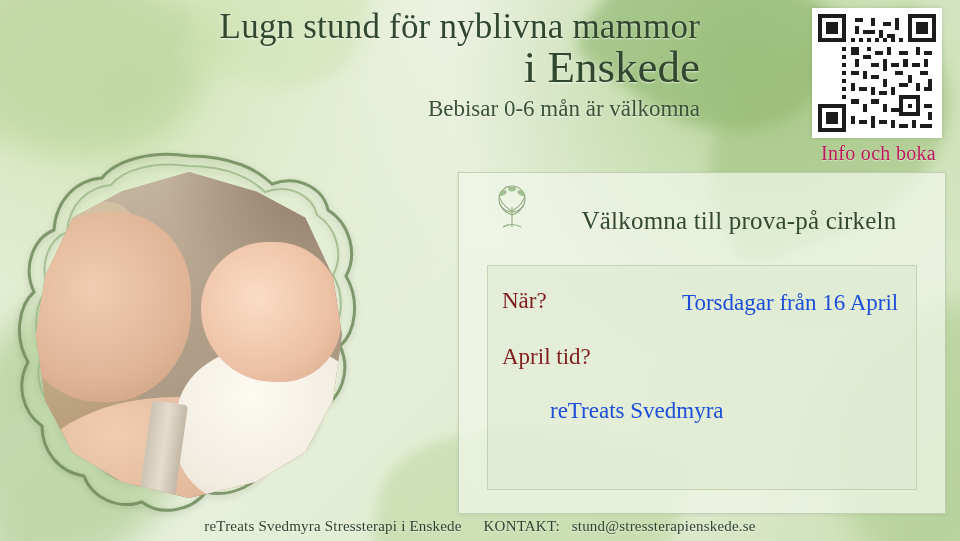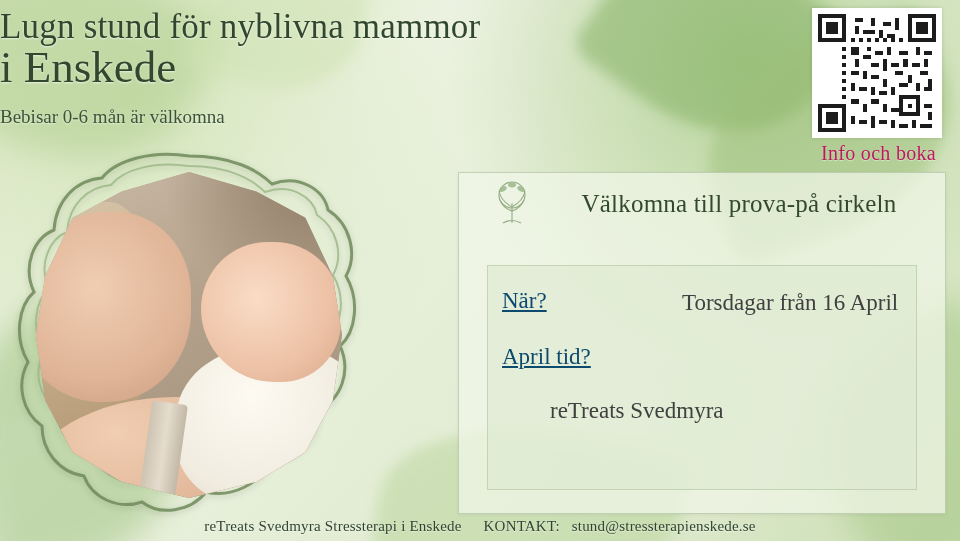--- a/index.html
+++ b/index.html
@@ -28,37 +28,37 @@
     filter:blur(1.5px);
     opacity:.55;
   }
   .leaf.dark{opacity:.5;}
   .blur-more{filter:blur(7px);opacity:.5;}
   .blur-most{filter:blur(16px);opacity:.45;}
 
   
   .headings{
     position:absolute;left:0;top:0;width:700px;
-    text-align:left;
+    text-align:right;
     padding-top:6px;
     color:#2f4a33;
   }
   .title-1{
     font-size:35px;line-height:42px;
     color:#31482f;
     letter-spacing:.2px;
     text-shadow:0 1px 2px rgba(255,255,255,.65);
   }
   .title-2{
     font-size:45px;line-height:42px;margin-top:-2px;
     color:#31482f;
     text-shadow:0 1px 2px rgba(255,255,255,.65);
   }
   .subtitle{
-    font-size:19px;line-height:34px;margin-top:12px;
+    font-size:23px;line-height:34px;margin-top:4px;
     color:#3a5236;
     text-shadow:0 1px 2px rgba(255,255,255,.6);
   }
 
   
   .qr-wrap{
     position:absolute;right:18px;top:8px;
     width:130px;height:130px;background:#ffffff;
     padding:6px;box-sizing:border-box;
     box-shadow:0 0 4px rgba(0,0,0,.12);
@@ -127,41 +127,41 @@
   }
 
   
   .card{
     position:absolute;left:458px;top:172px;width:486px;height:340px;
     background:rgba(241,246,233,.72);
     border:1px solid rgba(152,173,136,.5);
     box-shadow:0 1px 4px rgba(0,0,0,.06);
   }
   .card-head{
-    height:62px;display:flex;align-items:center;gap:10px;
+    height:62px;display:flex;align-items:flex-end;gap:10px;
     padding-left:22px;box-sizing:border-box;
   }
   .logo{width:62px;height:54px;flex:0 0 auto;}
   .card-title{
     font-size:25px;color:#33492f;letter-spacing:.2px;
     flex:1;text-align:center;padding-right:20px;
   }
   .card-body{
     position:absolute;left:28px;top:92px;width:430px;height:225px;
     background:rgba(219,231,206,.55);
     border:1px solid rgba(160,182,142,.45);
     box-sizing:border-box;
     padding:22px 14px 0 14px;
   }
   .row{display:flex;align-items:flex-start;margin-bottom:26px;}
   .row .label{
-    width:150px;flex:0 0 auto;font-size:23px;color:#0c4a6e;text-decoration:underline;
+    width:150px;flex:0 0 auto;font-size:23px;color:#7f1d1d;
   }
   .row .value{
-    font-size:23px;color:#404040;line-height:30px;
+    font-size:23px;color:#1d4ed8;line-height:30px;
   }
   .row.when .value{padding-left:30px;}
   .row.time .value{padding-left:8px;}
   .row.where .value{padding-left:48px;font-family:Liberation Serif, serif;}
 
   
   .footer{
     position:absolute;left:0;right:0;bottom:6px;
     text-align:center;font-size:15px;color:#2f4330;
     letter-spacing:.2px;

